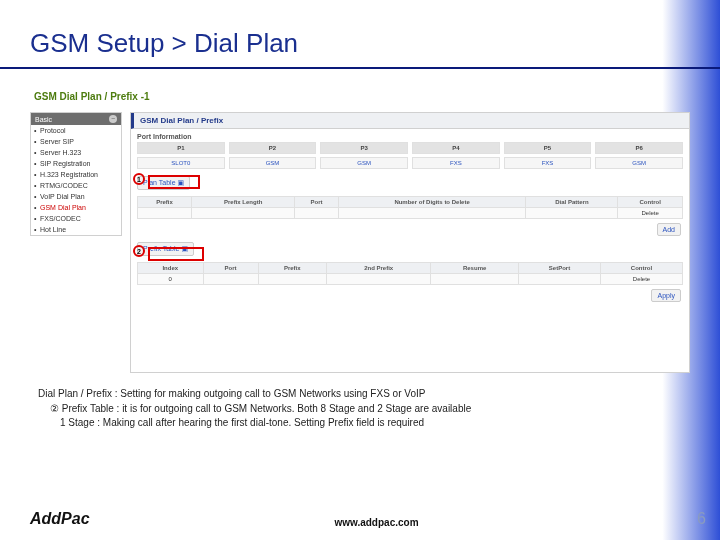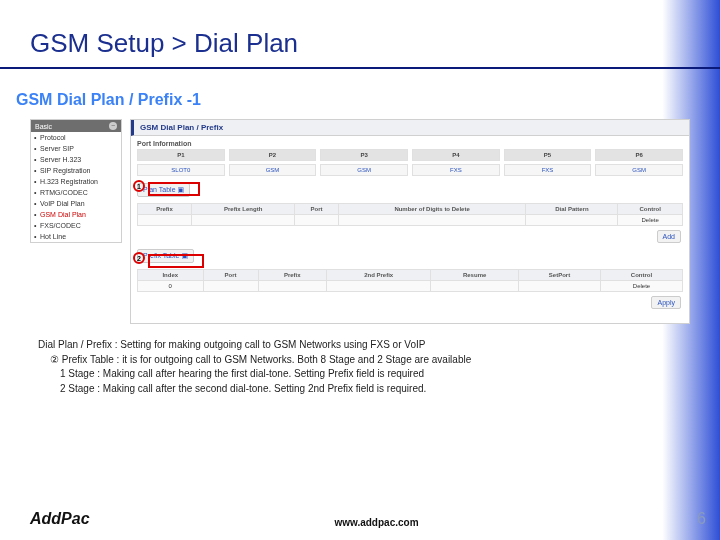--- a/index.html
+++ b/index.html
@@ -17,29 +17,29 @@
     padding: 28px 16px 6px 30px;
     font-weight: normal;
   }
   .title-underline {
     height: 2px;
     background: #0a1a7a;
     margin: 2px 0 22px 0;
     width: 100%;
   }
   .subtitle {
-    font-size: 16px;
-    color: #3b82f6;
-    font-weight: bold;
-    padding-left: 16px;
+    font-size: 10px;
+    color: #4d7c0f;
+    font-weight: bold;
+    padding-left: 34px;
     margin-bottom: 10px;
   }
   .shot-area {
     margin: 0 30px 14px 30px;
-    height: 205px;
+    height: 261px;
     position: relative;
   }
   .sidebar {
     position: absolute;
     left: 0; top: 0;
     width: 92px;
     background: #fff;
     border: 1px solid #d0d0d0;
     font-size: 7px;
     color: #333;
@@ -309,20 +309,19 @@
   <div class="red-circ" style="left:103px; top:61px;">1</div>
   <div class="redbox" style="left:118px; top:63px; width:52px; height:14px;"></div>
   <div class="red-circ" style="left:103px; top:133px;">2</div>
   <div class="redbox" style="left:118px; top:135px; width:56px; height:14px;"></div>
 </div>
 
 <div class="explain">
   <div class="l1">Dial Plan / Prefix : Setting for making outgoing call to GSM Networks using FXS or VoIP</div>
   <div class="l1 indent">② Prefix Table : it is for outgoing call to GSM Networks. Both 8 Stage and 2 Stage are available</div>
   <div class="l1 indent2">1 Stage  : Making call after hearing the first dial-tone. Setting Prefix field is required</div>
-  <div class="l1 indent2">2 Stage  : Making call after the second dial-tone. Setting 2nd Prefix field is required.</div>
 </div>
 
 <div class="footer">
   <div class="brand">AddPac</div>
   <div class="site">www.addpac.com</div>
   <div class="pagenum">6</div>
 </div>
 
 </body></html>

